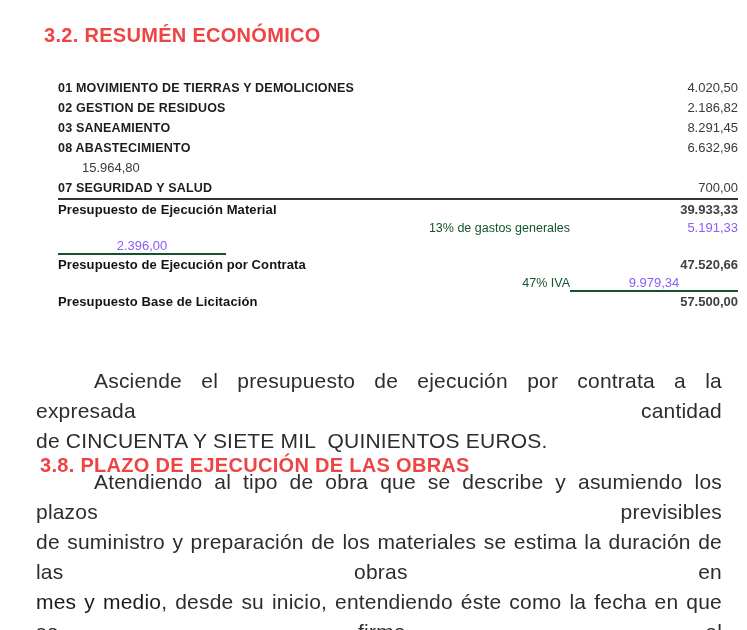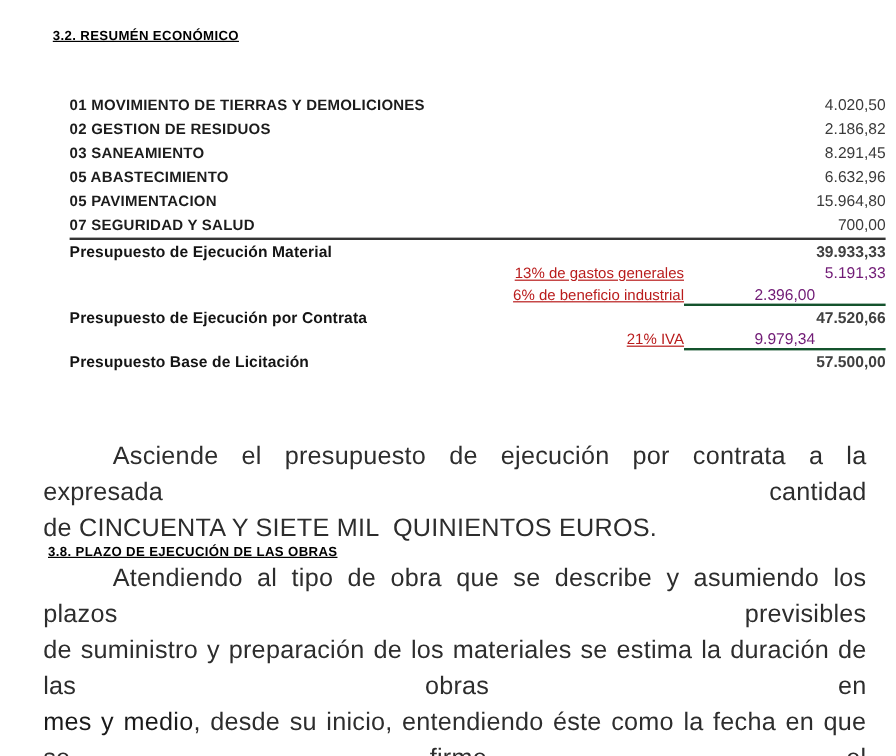--- a/index.html
+++ b/index.html
@@ -7,26 +7,25 @@
     position: relative;
     width: 747px;
     height: 630px;
     background: #ffffff;
     font-family: "Liberation Sans", sans-serif;
     color: #1f1f1f;
     overflow: hidden;
   }
   .section-heading {
     position: absolute;
-    font-size: 11px;
+    font-size: 20px;
     font-weight: 700;
     letter-spacing: 0.3px;
-    color: #000000;
+    color: #ef4444;
     white-space: nowrap;
-    text-decoration: underline;
   }
   #heading-32 { left: 44px; top: 24px; }
   #heading-33 { left: 40px; top: 454px; }
 
   
   .budget-table {
     position: absolute;
     left: 58px;
     top: 78px;
     width: 680px;
@@ -75,29 +74,28 @@
   .sub-row {
     display: flex;
     align-items: stretch;
     height: 18px;
     line-height: 18px;
   }
   .sub-label {
     flex: 1;
     text-align: right;
     font-size: 12.5px;
-    color: #b91c1c;
+    color: #14532d;
     white-space: nowrap;
-    text-decoration: underline;
   }
   .sub-amount {
     width: 168px;
     text-align: right;
     font-size: 13px;
-    color: #701a75;
+    color: #8b5cf6;
     white-space: nowrap;
   }
   .sub-row.ruled .sub-amount { border-bottom: 2px solid #14532d; text-align: center; }
 
   
   .para {
     position: absolute;
     left: 36px;
     width: 686px;
     font-size: 21px;
@@ -127,53 +125,51 @@
     </div>
     <div class="item-row">
       <span class="item-label">02 GESTION DE RESIDUOS</span>
       <span class="amount">2.186,82</span>
     </div>
     <div class="item-row">
       <span class="item-label">03 SANEAMIENTO</span>
       <span class="amount">8.291,45</span>
     </div>
     <div class="item-row">
-      <span class="item-label">05 ABASTECIMIENTO</span>
+      <span class="item-label">08 ABASTECIMIENTO</span>
       <span class="amount">6.632,96</span>
     </div>
     <div class="item-row">
-      <span class="item-label">05 PAVIMENTACION</span>
       <span class="amount">15.964,80</span>
     </div>
     <div class="item-row">
       <span class="item-label">07 SEGURIDAD Y SALUD</span>
       <span class="amount">700,00</span>
     </div>
 
     <div class="total-row rule-top">
       <span class="total-label">Presupuesto de Ejecución Material</span>
       <span class="total-amount">39.933,33</span>
     </div>
 
     <div class="sub-row">
       <span class="sub-label">13% de gastos generales</span>
       <span class="sub-amount">5.191,33</span>
     </div>
     <div class="sub-row ruled">
-      <span class="sub-label">6% de beneficio industrial</span>
       <span class="sub-amount">2.396,00</span>
     </div>
 
     <div class="total-row">
       <span class="total-label">Presupuesto de Ejecución por Contrata</span>
       <span class="total-amount">47.520,66</span>
     </div>
 
     <div class="sub-row ruled">
-      <span class="sub-label">21% IVA</span>
+      <span class="sub-label">47% IVA</span>
       <span class="sub-amount">9.979,34</span>
     </div>
 
     <div class="total-row">
       <span class="total-label">Presupuesto Base de Licitación</span>
       <span class="total-amount">57.500,00</span>
     </div>
 
   </div>
 

